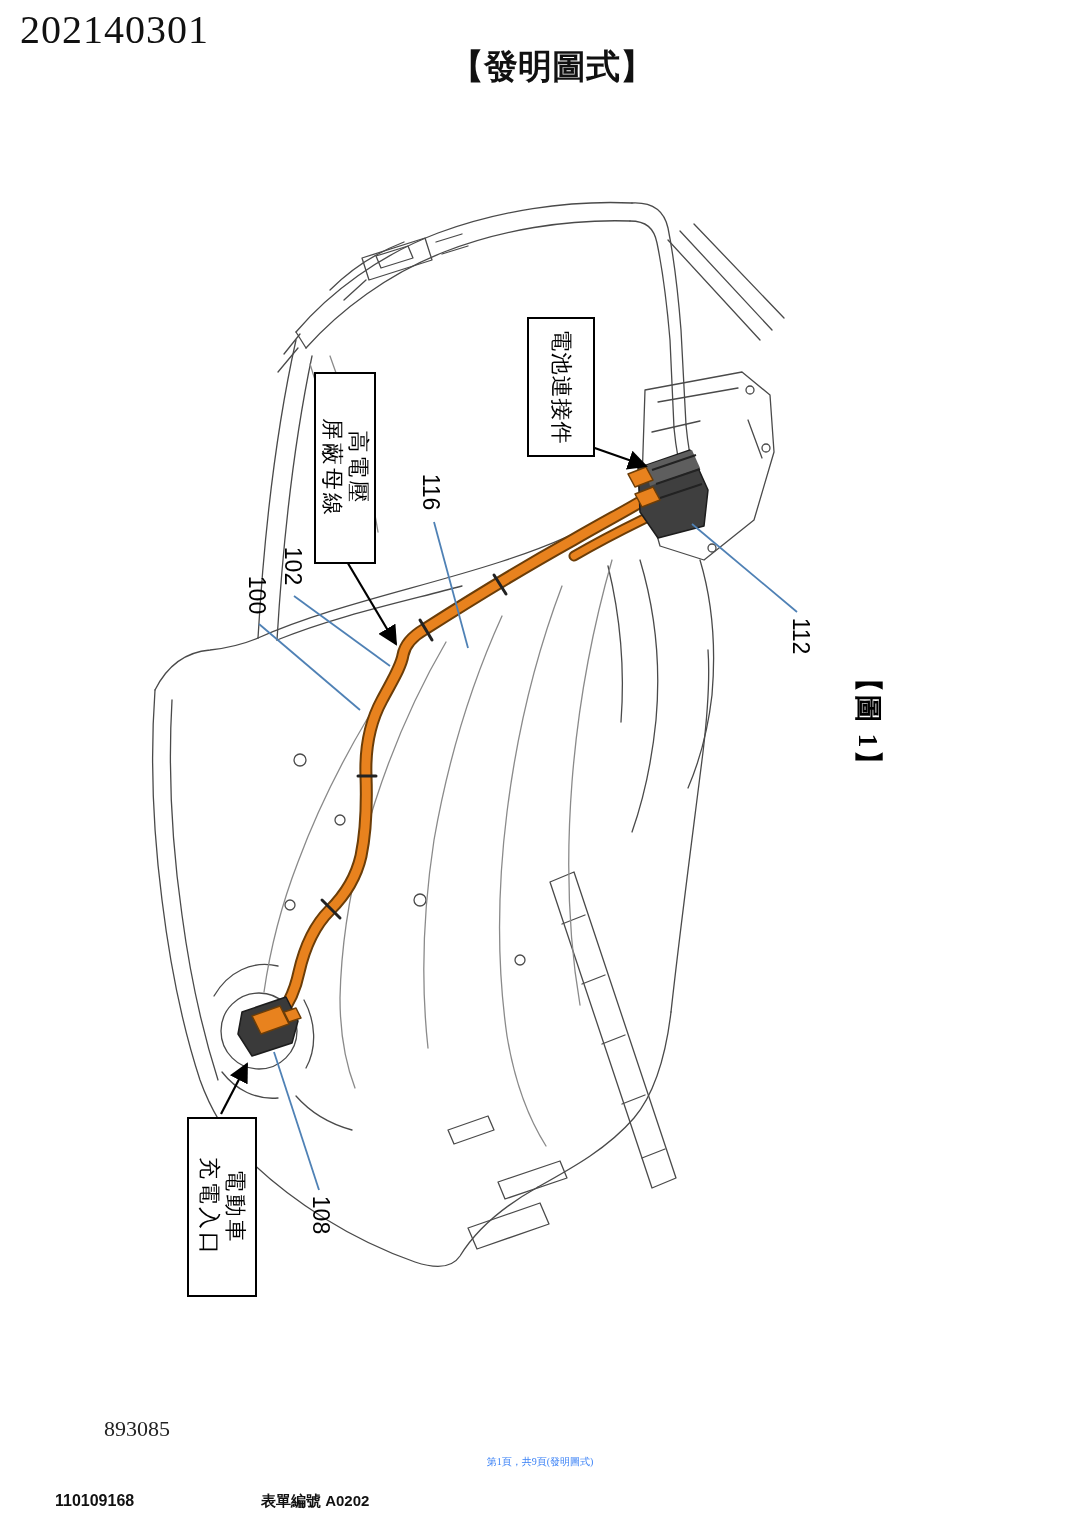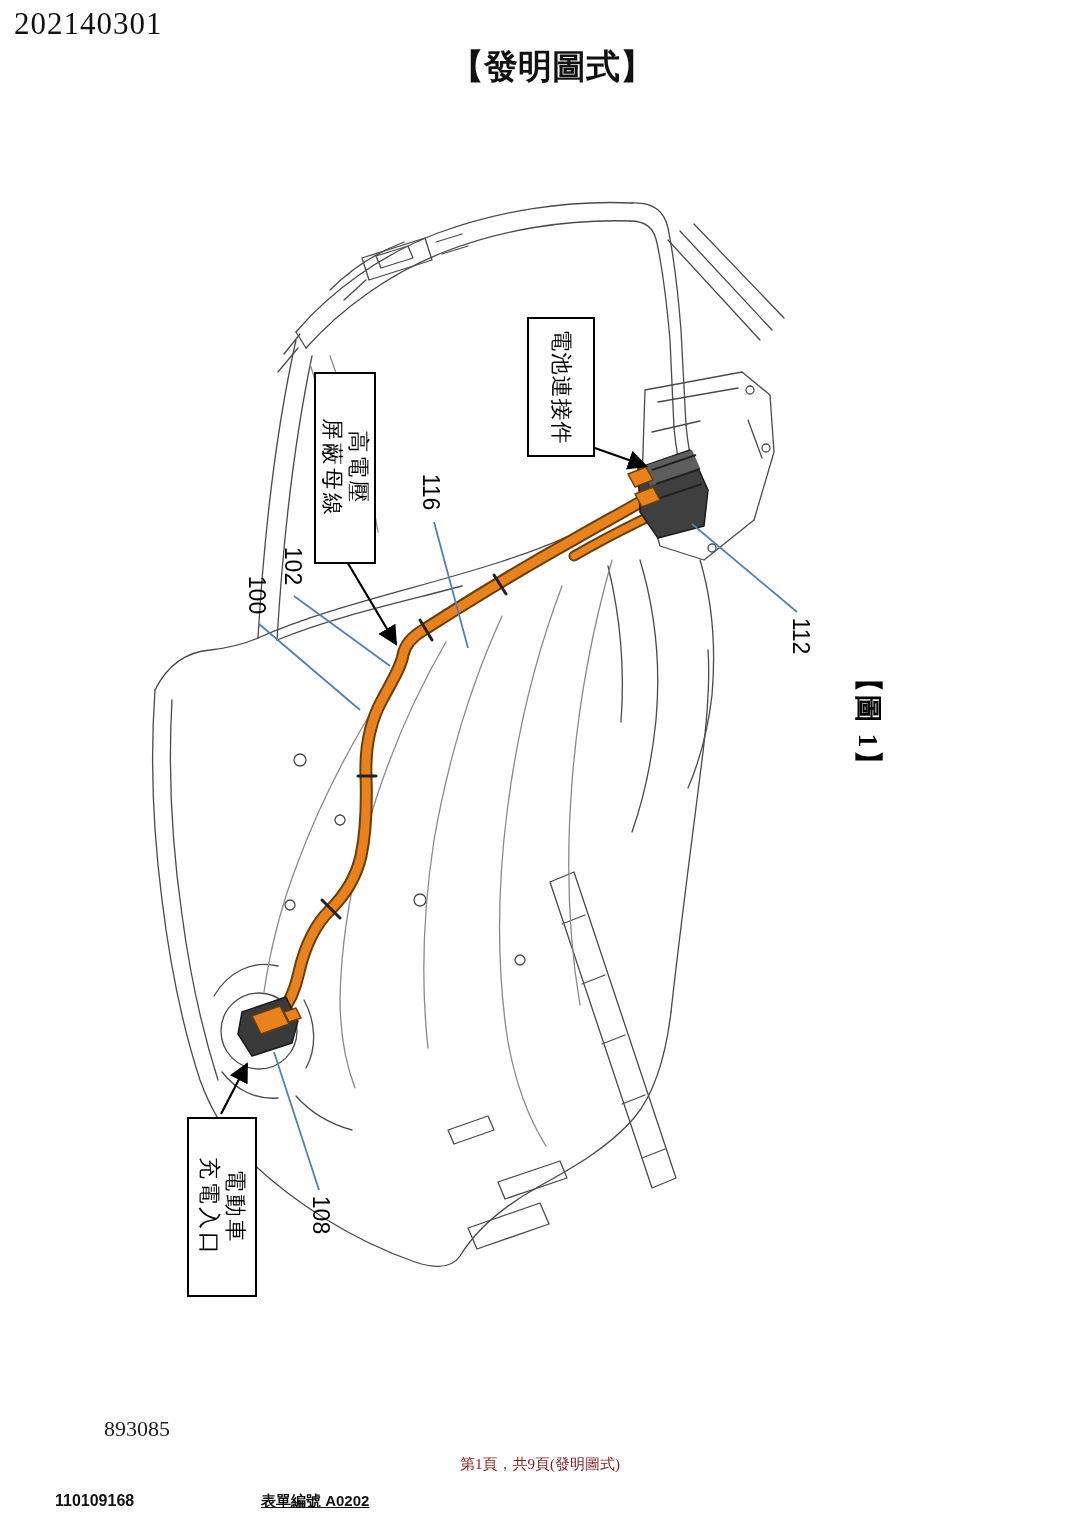--- a/index.html
+++ b/index.html
@@ -1,21 +1,21 @@
 <!DOCTYPE html>
 <html><head>
 <meta charset="utf-8">
 <style>
   html,body { margin:0; padding:0; background:#ffffff; }
   .page {
     position:relative; width:1080px; height:1528px; background:#ffffff;
     overflow:hidden; font-family:"Liberation Serif", serif; color:#111;
   }
   .pub-number {
-    position:absolute; left:14px; top:6px; font-size:31px; letter-spacing:1px;
+    position:absolute; left:20px; top:6px; font-size:40px; letter-spacing:1px;
     font-family:"Liberation Serif", serif; color:#111;
   }
   .section-title {
     position:absolute; left:0; top:44px; width:100%; text-align:center;
     font-size:34px; font-weight:bold; font-family:"Liberation Serif", serif; color:#111;margin-left:12px;
   }
   .fig-svg { position:absolute; left:0; top:0; width:1080px; height:1528px; }
   .callout {
     position:absolute; border:2px solid #000; background:#fff; z-index:3;
   }
@@ -35,29 +35,29 @@
     position:absolute; transform:translate(-50%,-50%) rotate(90deg);
     font-size:28px; font-weight:600; font-family:"Liberation Serif", serif;
     color:#000; z-index:3; white-space:nowrap; letter-spacing:2px;
   }
   .serial-number {
     position:absolute; left:104px; top:1416px; font-size:22px;
     font-family:"Liberation Serif", serif; color:#222;
   }
   .page-info {
     position:absolute; left:0; top:1455px; width:100%; text-align:center;
-    font-size:15px; color:#7f1d1d; font-family:"Liberation Serif", serif;
+    font-size:10px; color:#3b82f6; font-family:"Liberation Serif", serif;
   }
   .app-number {
     position:absolute; left:55px; top:1492px; font-size:16px; font-weight:bold;
     font-family:"Liberation Sans", sans-serif; color:#111;
   }
   .form-number {
     position:absolute; left:261px; top:1492px; font-size:15px; font-weight:bold;
-    font-family:"Liberation Sans", sans-serif; color:#111;text-decoration:underline;
+    font-family:"Liberation Sans", sans-serif; color:#111;
   }
 </style>
 </head>
 <body>
 
 <div class="page">
 
   <div class="pub-number">202140301</div>
   <div class="section-title">【發明圖式】</div>
 

